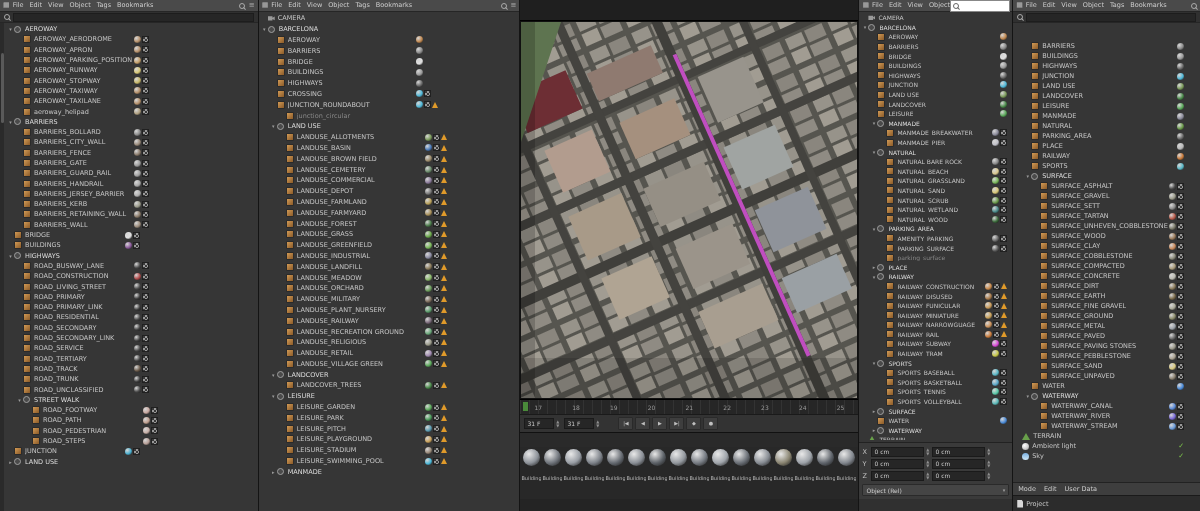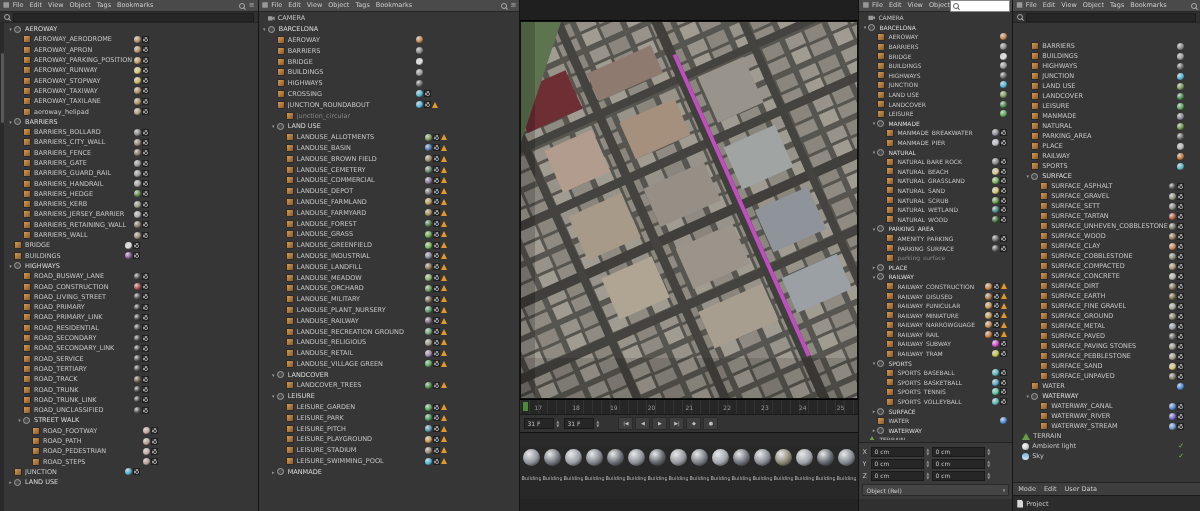--- a/index.html
+++ b/index.html
@@ -281,43 +281,33 @@
           <span class="lbl">BARRIERS_HANDRAIL</span>
           <span class="badges">
             <span class="bdg sph" style="background: radial-gradient(circle at 32% 30%, rgba(255, 255, 255, 0.8), rgb(168, 168, 168) 55%, rgb(17, 17, 17) 100%);"></span>
             <span class="bdg chk"></span>
           </span>
         </div>
         <div class="trow">
           <span class="ind" style="width: 11px;"></span>
           <span class="arrow"></span>
           <span class="ic ic-o"></span>
-          <span class="lbl">BARRIERS_HEDGE</span>
-          <span class="badges">
-            <span class="bdg sph" style="background: radial-gradient(circle at 32% 30%, rgba(255, 255, 255, 0.8), rgb(95, 138, 74) 55%, rgb(17, 17, 17) 100%);"></span>
+          <span class="lbl">BARRIERS_JERSEY_BARRIER</span>
+          <span class="badges">
+            <span class="bdg sph" style="background: radial-gradient(circle at 32% 30%, rgba(255, 255, 255, 0.8), rgb(176, 176, 176) 55%, rgb(17, 17, 17) 100%);"></span>
             <span class="bdg chk"></span>
           </span>
         </div>
         <div class="trow">
           <span class="ind" style="width: 11px;"></span>
           <span class="arrow"></span>
           <span class="ic ic-o"></span>
           <span class="lbl">BARRIERS_KERB</span>
           <span class="badges">
             <span class="bdg sph" style="background: radial-gradient(circle at 32% 30%, rgba(255, 255, 255, 0.8), rgb(154, 154, 138) 55%, rgb(17, 17, 17) 100%);"></span>
-            <span class="bdg chk"></span>
-          </span>
-        </div>
-        <div class="trow">
-          <span class="ind" style="width: 11px;"></span>
-          <span class="arrow"></span>
-          <span class="ic ic-o"></span>
-          <span class="lbl">BARRIERS_JERSEY_BARRIER</span>
-          <span class="badges">
-            <span class="bdg sph" style="background: radial-gradient(circle at 32% 30%, rgba(255, 255, 255, 0.8), rgb(176, 176, 176) 55%, rgb(17, 17, 17) 100%);"></span>
             <span class="bdg chk"></span>
           </span>
         </div>
         <div class="trow">
           <span class="ind" style="width: 11px;"></span>
           <span class="arrow"></span>
           <span class="ic ic-o"></span>
           <span class="lbl">BARRIERS_RETAINING_WALL</span>
           <span class="badges">
             <span class="bdg sph" style="background: radial-gradient(circle at 32% 30%, rgba(255, 255, 255, 0.8), rgb(138, 122, 104) 55%, rgb(17, 17, 17) 100%);"></span>
@@ -469,30 +459,20 @@
           <span class="badges">
             <span class="bdg sph" style="background: radial-gradient(circle at 32% 30%, rgba(255, 255, 255, 0.8), rgb(106, 90, 74) 55%, rgb(17, 17, 17) 100%);"></span>
             <span class="bdg chk"></span>
           </span>
         </div>
         <div class="trow">
           <span class="ind" style="width: 11px;"></span>
           <span class="arrow"></span>
           <span class="ic ic-o"></span>
           <span class="lbl">ROAD_TRUNK</span>
-          <span class="badges">
-            <span class="bdg sph" style="background: radial-gradient(circle at 32% 30%, rgba(255, 255, 255, 0.8), rgb(58, 58, 58) 55%, rgb(17, 17, 17) 100%);"></span>
-            <span class="bdg chk"></span>
-          </span>
-        </div>
-        <div class="trow">
-          <span class="ind" style="width: 11px;"></span>
-          <span class="arrow"></span>
-          <span class="ic ic-o"></span>
-          <span class="lbl">ROAD_TRUNK_LINK</span>
           <span class="badges">
             <span class="bdg sph" style="background: radial-gradient(circle at 32% 30%, rgba(255, 255, 255, 0.8), rgb(58, 58, 58) 55%, rgb(17, 17, 17) 100%);"></span>
             <span class="bdg chk"></span>
           </span>
         </div>
         <div class="trow">
           <span class="ind" style="width: 11px;"></span>
           <span class="arrow"></span>
           <span class="ic ic-o"></span>
           <span class="lbl">ROAD_UNCLASSIFIED</span>

